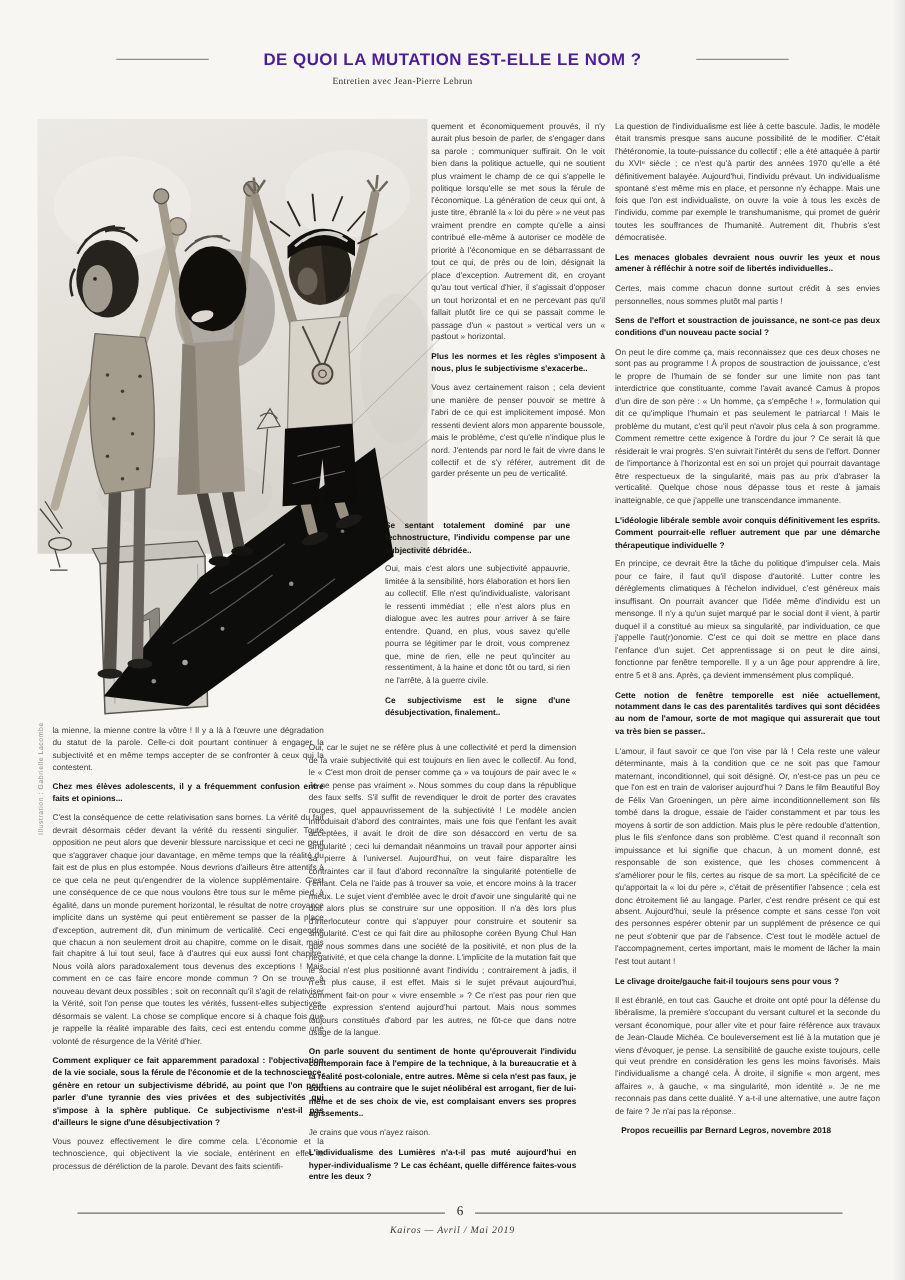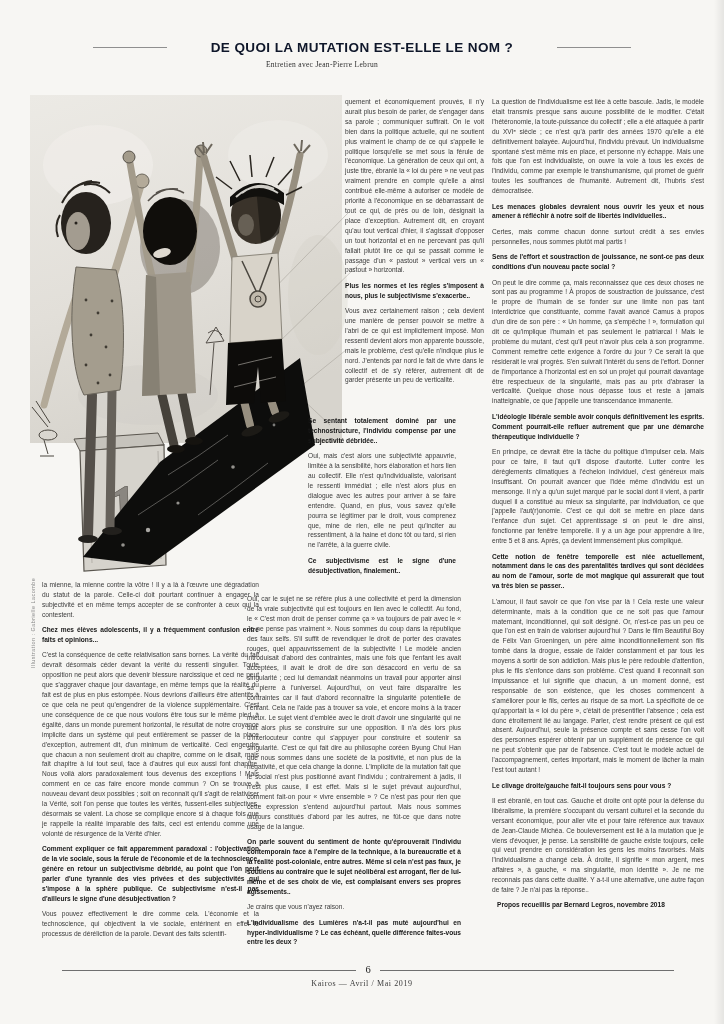--- a/index.html
+++ b/index.html
@@ -9,21 +9,21 @@
     font-family:"Liberation Sans",sans-serif;
   }
   #page{position:absolute;inset:0;}
   #page::after{content:"";position:absolute;top:0;right:0;width:10px;height:100%;
     background:linear-gradient(to right,rgba(0,0,0,0),rgba(0,0,0,0.07));pointer-events:none;}
   
   .title-row{position:absolute;top:40px;left:0;width:724px;display:flex;align-items:center;justify-content:center;}
   .t-rule{width:74px;height:1px;background:#8f8f8f;}
   .t-rule.left{margin-right:44px;}
   .t-rule.right{margin-left:44px;}
-  h1{margin:0;font-size:13.5px;font-weight:700;letter-spacing:.4px;color:#0f172a;white-space:nowrap;}
+  h1{margin:0;font-size:13.5px;font-weight:700;letter-spacing:.4px;color:#4c1d95;white-space:nowrap;}
   .subtitle{position:absolute;top:60px;left:0;width:644px;text-align:center;
     font-family:"Liberation Serif",serif;font-size:7.5px;color:#2e2e2e;letter-spacing:.3px;}
   
   .illu{position:absolute;left:28px;top:95px;}
   .caption{position:absolute;left:30px;top:668px;transform:rotate(-90deg);transform-origin:0 0;
     white-space:nowrap;font-size:5.5px;color:#8a8a8a;letter-spacing:.45px;}
   
   .col{position:absolute;font-size:6.6px;line-height:9.9px;text-align:justify;color:#3b3b3b;
     hyphens:auto;-webkit-hyphens:auto;}
   .col p{margin:0 0 5.5px 0;}
@@ -32,21 +32,21 @@
   .col1{left:42px;top:580px;width:217px;}
   .col2a{left:345px;top:97px;width:139px;}
   .col2b{left:308px;top:416px;width:148px;}
   .col2c{left:247px;top:594px;width:214px;}
   .col3{left:492px;top:97px;width:212px;}
   
   .footer-row{position:absolute;left:62px;top:965px;width:612px;display:flex;align-items:center;}
   .f-rule{flex:1;height:1px;background:#6f6f6f;}
   .page-num{font-family:"Liberation Serif",serif;font-size:10.5px;color:#1d1d1d;padding:0 9px;line-height:10px;}
   .journal{position:absolute;left:0;top:979px;width:724px;text-align:center;
-    font-family:"Liberation Serif",serif;font-size:8px;color:#3a3a3a;letter-spacing:.6px;}
+    font-family:"Liberation Serif",serif;font-style:italic;font-size:8px;color:#3a3a3a;letter-spacing:.6px;}
 </style>
 </head>
 <body>
 
 <div id="page">
 
   <div class="title-row">
     <span class="t-rule left"></span>
     <h1>DE QUOI LA MUTATION EST-ELLE LE NOM ?</h1>
     <span class="t-rule right"></span>

